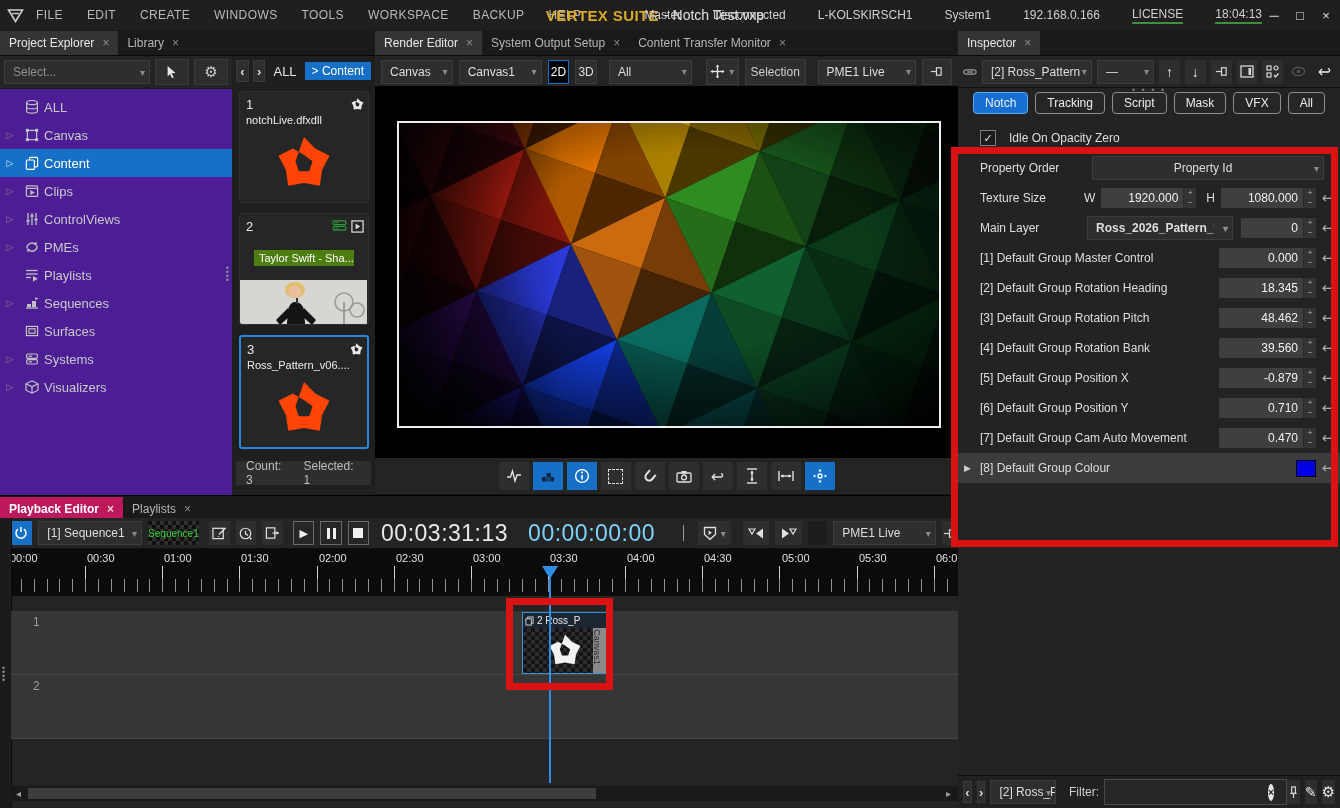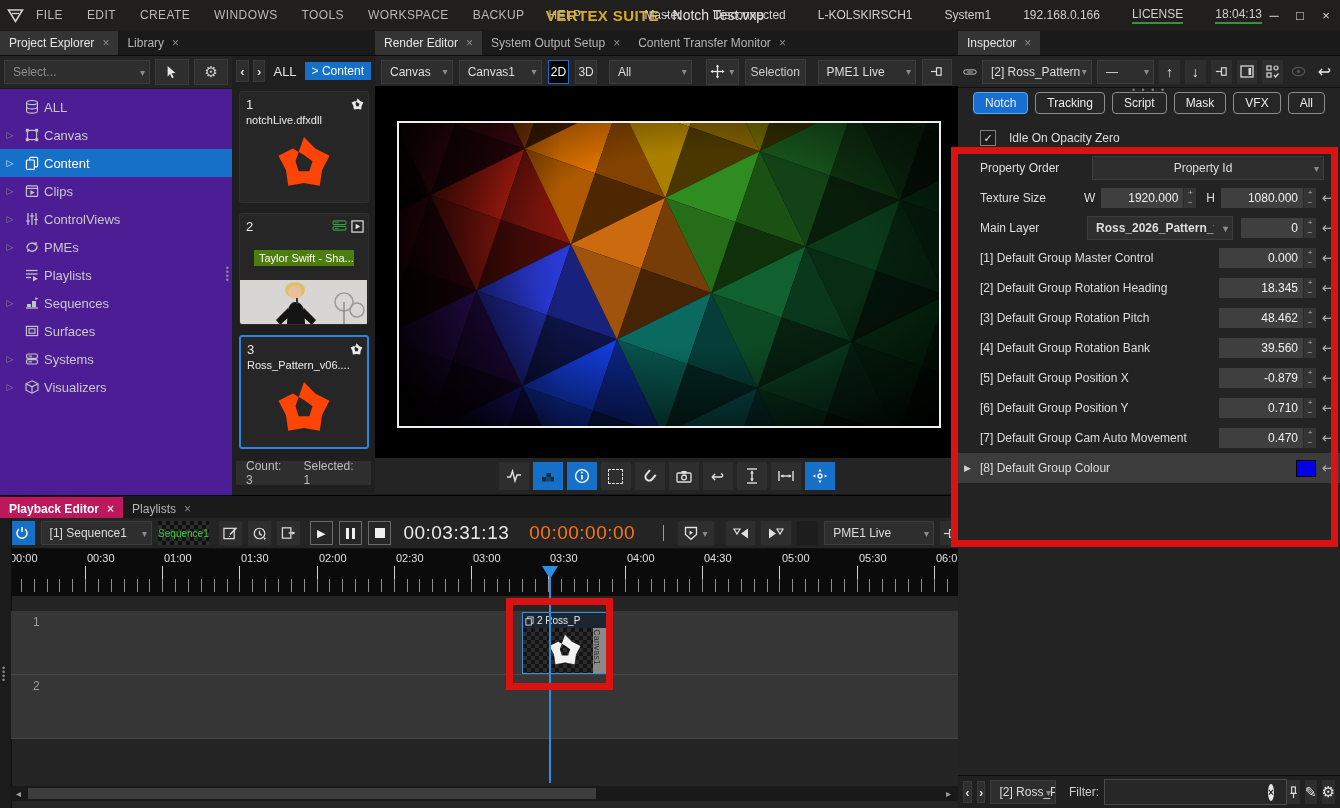--- a/index.html
+++ b/index.html
@@ -108,22 +108,22 @@
   .pwr{width:30px;height:24px;background:#1670c8;display:flex;align-items:center;justify-content:center;}
   .seqthumb{width:62px;height:24px;position:relative;display:flex;align-items:center;justify-content:center;
      background-image:linear-gradient(45deg,#2e2e2e 25%,transparent 25%,transparent 75%,#2e2e2e 75%),linear-gradient(45deg,#2e2e2e 25%,transparent 25%,transparent 75%,#2e2e2e 75%);
      background-size:8px 8px;background-position:0 0,4px 4px;background-color:#101010;}
   .seqthumb span{color:#35cf35;font-size:10px;}
   .transpbtn{width:28px;height:24px;background:#2e2e2e;display:flex;align-items:center;justify-content:center;color:#e8e8e8;}
   .ppsbtn{width:26px;height:22px;background:#262626;border:1px solid #6a6a6a;display:flex;align-items:center;justify-content:center;color:#f0f0f0;font-size:11px;}
   .pausebars{display:flex;gap:3px;}
   .pausebars i{width:3px;height:11px;background:#f0f0f0;}
   .stopsq{width:10px;height:10px;background:#f0f0f0;}
-  .tc{font-size:19px;color:#e9e9e9;letter-spacing:.5px;margin-left:6px;white-space:nowrap;}
-  .tc.dim{color:#f97316;margin-left:14px;text-align:center;}
+  .tc{font-size:23px;color:#e9e9e9;letter-spacing:.5px;margin-left:6px;white-space:nowrap;}
+  .tc.dim{color:#7dd3fc;margin-left:14px;text-align:center;}
   .vsep{width:1px;height:16px;background:#9a9a9a;margin:0 8px 0 22px;}
   .ruler{position:absolute;left:0;top:53px;width:958px;height:47px;background:#0b0b0b;overflow:hidden;}
   .rlabel{position:absolute;top:3px;color:#e0e0e0;font-size:11px;}
   .ticks-major{position:absolute;left:8px;right:0;top:17px;height:26px;
      background:repeating-linear-gradient(90deg,#cfcfcf 0 1px,transparent 1px 77.14px);}
   .ticks-minor{position:absolute;left:8px;right:0;top:30px;height:13px;
      background:repeating-linear-gradient(90deg,#8f8f8f 0 1px,transparent 1px 12.857px);}
   .tracks{position:absolute;left:11px;top:115px;right:0;}
   .track{height:63px;background:#363636;border-bottom:1px solid #464646;position:relative;}
   .track .tno{position:absolute;left:22px;top:4px;color:#9b9b9b;font-size:12px;}

